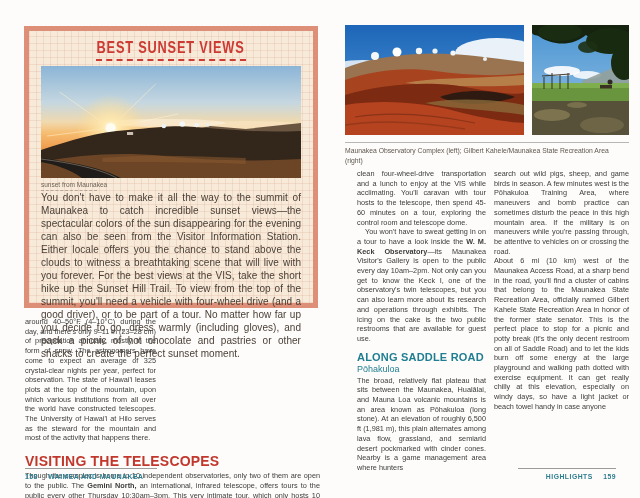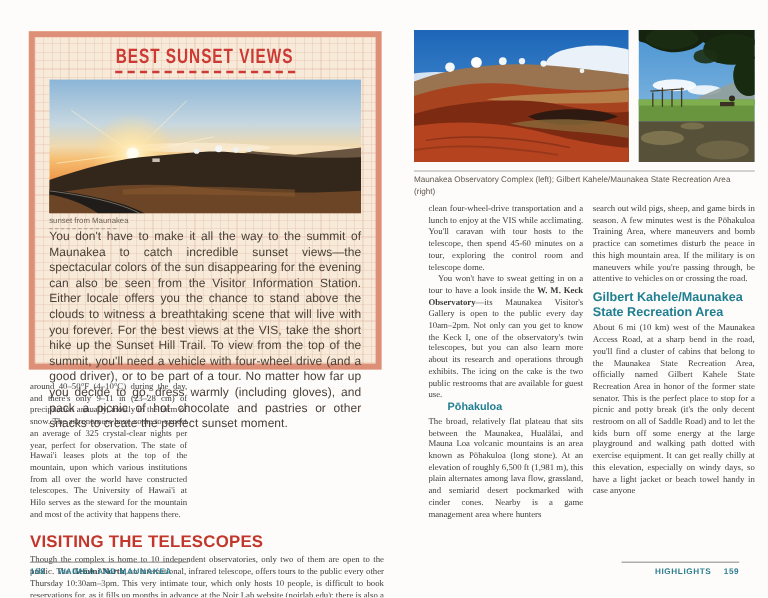--- a/index.html
+++ b/index.html
@@ -26,21 +26,21 @@
   .fb-photo svg, .rp-photo svg { display:block; width:100%; height:100%; }
   .fb-caption { margin:3px 12px 0; font-size:6.5px; color:#6b5f55; }
   .fb-caption-dash { width:56px; margin:2px 0 0 12px; border-top:1px dashed #b9a698; }
   .fb-body {
     margin:0 12px 0; font-size:10px; line-height:1.3; font-weight:normal;
     color:#4b4038; text-align:justify; letter-spacing:0.05px;
   }
 
   
   .lp-cols { position:absolute; left:25px; top:317px; width:295px; display:flex; gap:10px;flex-direction:column; }
-  .col p { margin:0; font-size:7.3px; line-height:1.33; color:#3c3c3c; text-align:justify;font-family:Liberation Serif, serif; }
+  .col p { margin:0; font-size:7.3px; line-height:1.33; color:#3c3c3c; text-align:justify; }
   .lp-col1 { width:131px; flex:none; }
   .lp-col2 { flex:1; }
   .red-heading { font-size:14px; font-weight:bold; color:#c2372c; margin:0 0 2px; letter-spacing:0.2px; }
 
   
   .footer { position:absolute; top:468px; font-size:6.8px; font-weight:bold; color:#2c7d90; letter-spacing:0.5px; }
   .footer .rule { border-top:1px solid #9b9b9b; margin-bottom:4px; }
   .footer-left { left:25px; width:132px; }
   .footer-right { left:518px; width:98px; text-align:right; }
   .footer .pg { margin:0 4px; }
@@ -49,21 +49,21 @@
   .rp-photo { position:absolute; top:25px; height:110px; overflow:hidden; }
   .rp-photo1 { left:345px; width:179px; }
   .rp-photo2 { left:532px; width:97px; }
   .rp-capline { position:absolute; left:345px; top:142px; width:284px; border-top:1px solid #b6b6b6; }
   .rp-caption { position:absolute; left:345px; top:146px; width:282px; font-size:6.8px; line-height:1.4; color:#5f574e; }
   .rp-cols { position:absolute; left:357px; top:169px; width:272px; display:flex; gap:8px; }
   .rp-col1 { width:129px; flex:none; }
   .rp-col2 { flex:1; }
   .indent { text-indent:8px; }
   .teal-section { font-size:11px; font-weight:bold; color:#1f7e91; margin:7px 0 1px; letter-spacing:0.2px; }
-  .teal-sub { font-size:9px; font-weight:bold; color:#1f7e91; margin:0 16px 2px; }
+  .teal-sub { font-size:9px; font-weight:normal; color:#1f7e91; margin:0 0 2px; }
   .teal-heading { font-size:10.5px; font-weight:bold; color:#1f7e91; line-height:1.12; margin:6px 0 2px; }
   .listing-details { font-size:6.9px; font-style:italic; color:#57514a; line-height:1.32; margin:0 0 2px; text-align:left !important; }
 </style>
 </head>
 <body>
 
 <div class="spread">
 
   <div class="feature-box">
     <div class="fb-title-wrap">
@@ -201,26 +201,26 @@
     </svg>
   </div>
 
   <div class="rp-capline"></div>
   <div class="rp-caption">Maunakea Observatory Complex (left); Gilbert Kahele/Maunakea State Recreation Area (right)</div>
 
   <div class="rp-cols">
     <div class="col rp-col1">
       <p>clean four-wheel-drive transportation and a lunch to enjoy at the VIS while acclimating. You'll caravan with tour hosts to the telescope, then spend 45-60 minutes on a tour, exploring the control room and telescope dome.</p>
       <p class="indent"><span>You won't have to sweat getting in on a tour to have a look inside the </span><b>W. M. Keck Observatory</b><span>—its Maunakea Visitor's Gallery is open to the public every day 10am–2pm. Not only can you get to know the Keck I, one of the observatory's twin telescopes, but you can also learn more about its research and operations through exhibits. The icing on the cake is the two public restrooms that are available for guest use.</span></p>
+      <div class="teal-section">ALONG SADDLE ROAD</div>
       <div class="teal-sub">Pōhakuloa</div>
       <p>The broad, relatively flat plateau that sits between the Maunakea, Hualālai, and Mauna Loa volcanic mountains is an area known as Pōhakuloa (long stone). At an elevation of roughly 6,500 ft (1,981 m), this plain alternates among lava flow, grassland, and semiarid desert pockmarked with cinder cones. Nearby is a game management area where hunters</p>
     </div>
     <div class="col rp-col2">
       <p>search out wild pigs, sheep, and game birds in season. A few minutes west is the Pōhakuloa Training Area, where maneuvers and bomb practice can sometimes disturb the peace in this high mountain area. If the military is on maneuvers while you're passing through, be attentive to vehicles on or crossing the road.</p>
-      <div class="teal-heading">Gilbert Kahele/Maunakea State Recreation Area</div>
       <p>About 6 mi (10 km) west of the Maunakea Access Road, at a sharp bend in the road, you'll find a cluster of cabins that belong to the Maunakea State Recreation Area, officially named Gilbert Kahele State Recreation Area in honor of the former state senator. This is the perfect place to stop for a picnic and potty break (it's the only decent restroom on all of Saddle Road) and to let the kids burn off some energy at the large playground and walking path dotted with exercise equipment. It can get really chilly at this elevation, especially on windy days, so have a light jacket or beach towel handy in case anyone</p>
     </div>
   </div>
 
   <div class="footer footer-right">
     <div class="rule"></div>
     <span>HIGHLIGHTS</span><span class="pg"></span>
     <span>159</span>
   </div>
 

